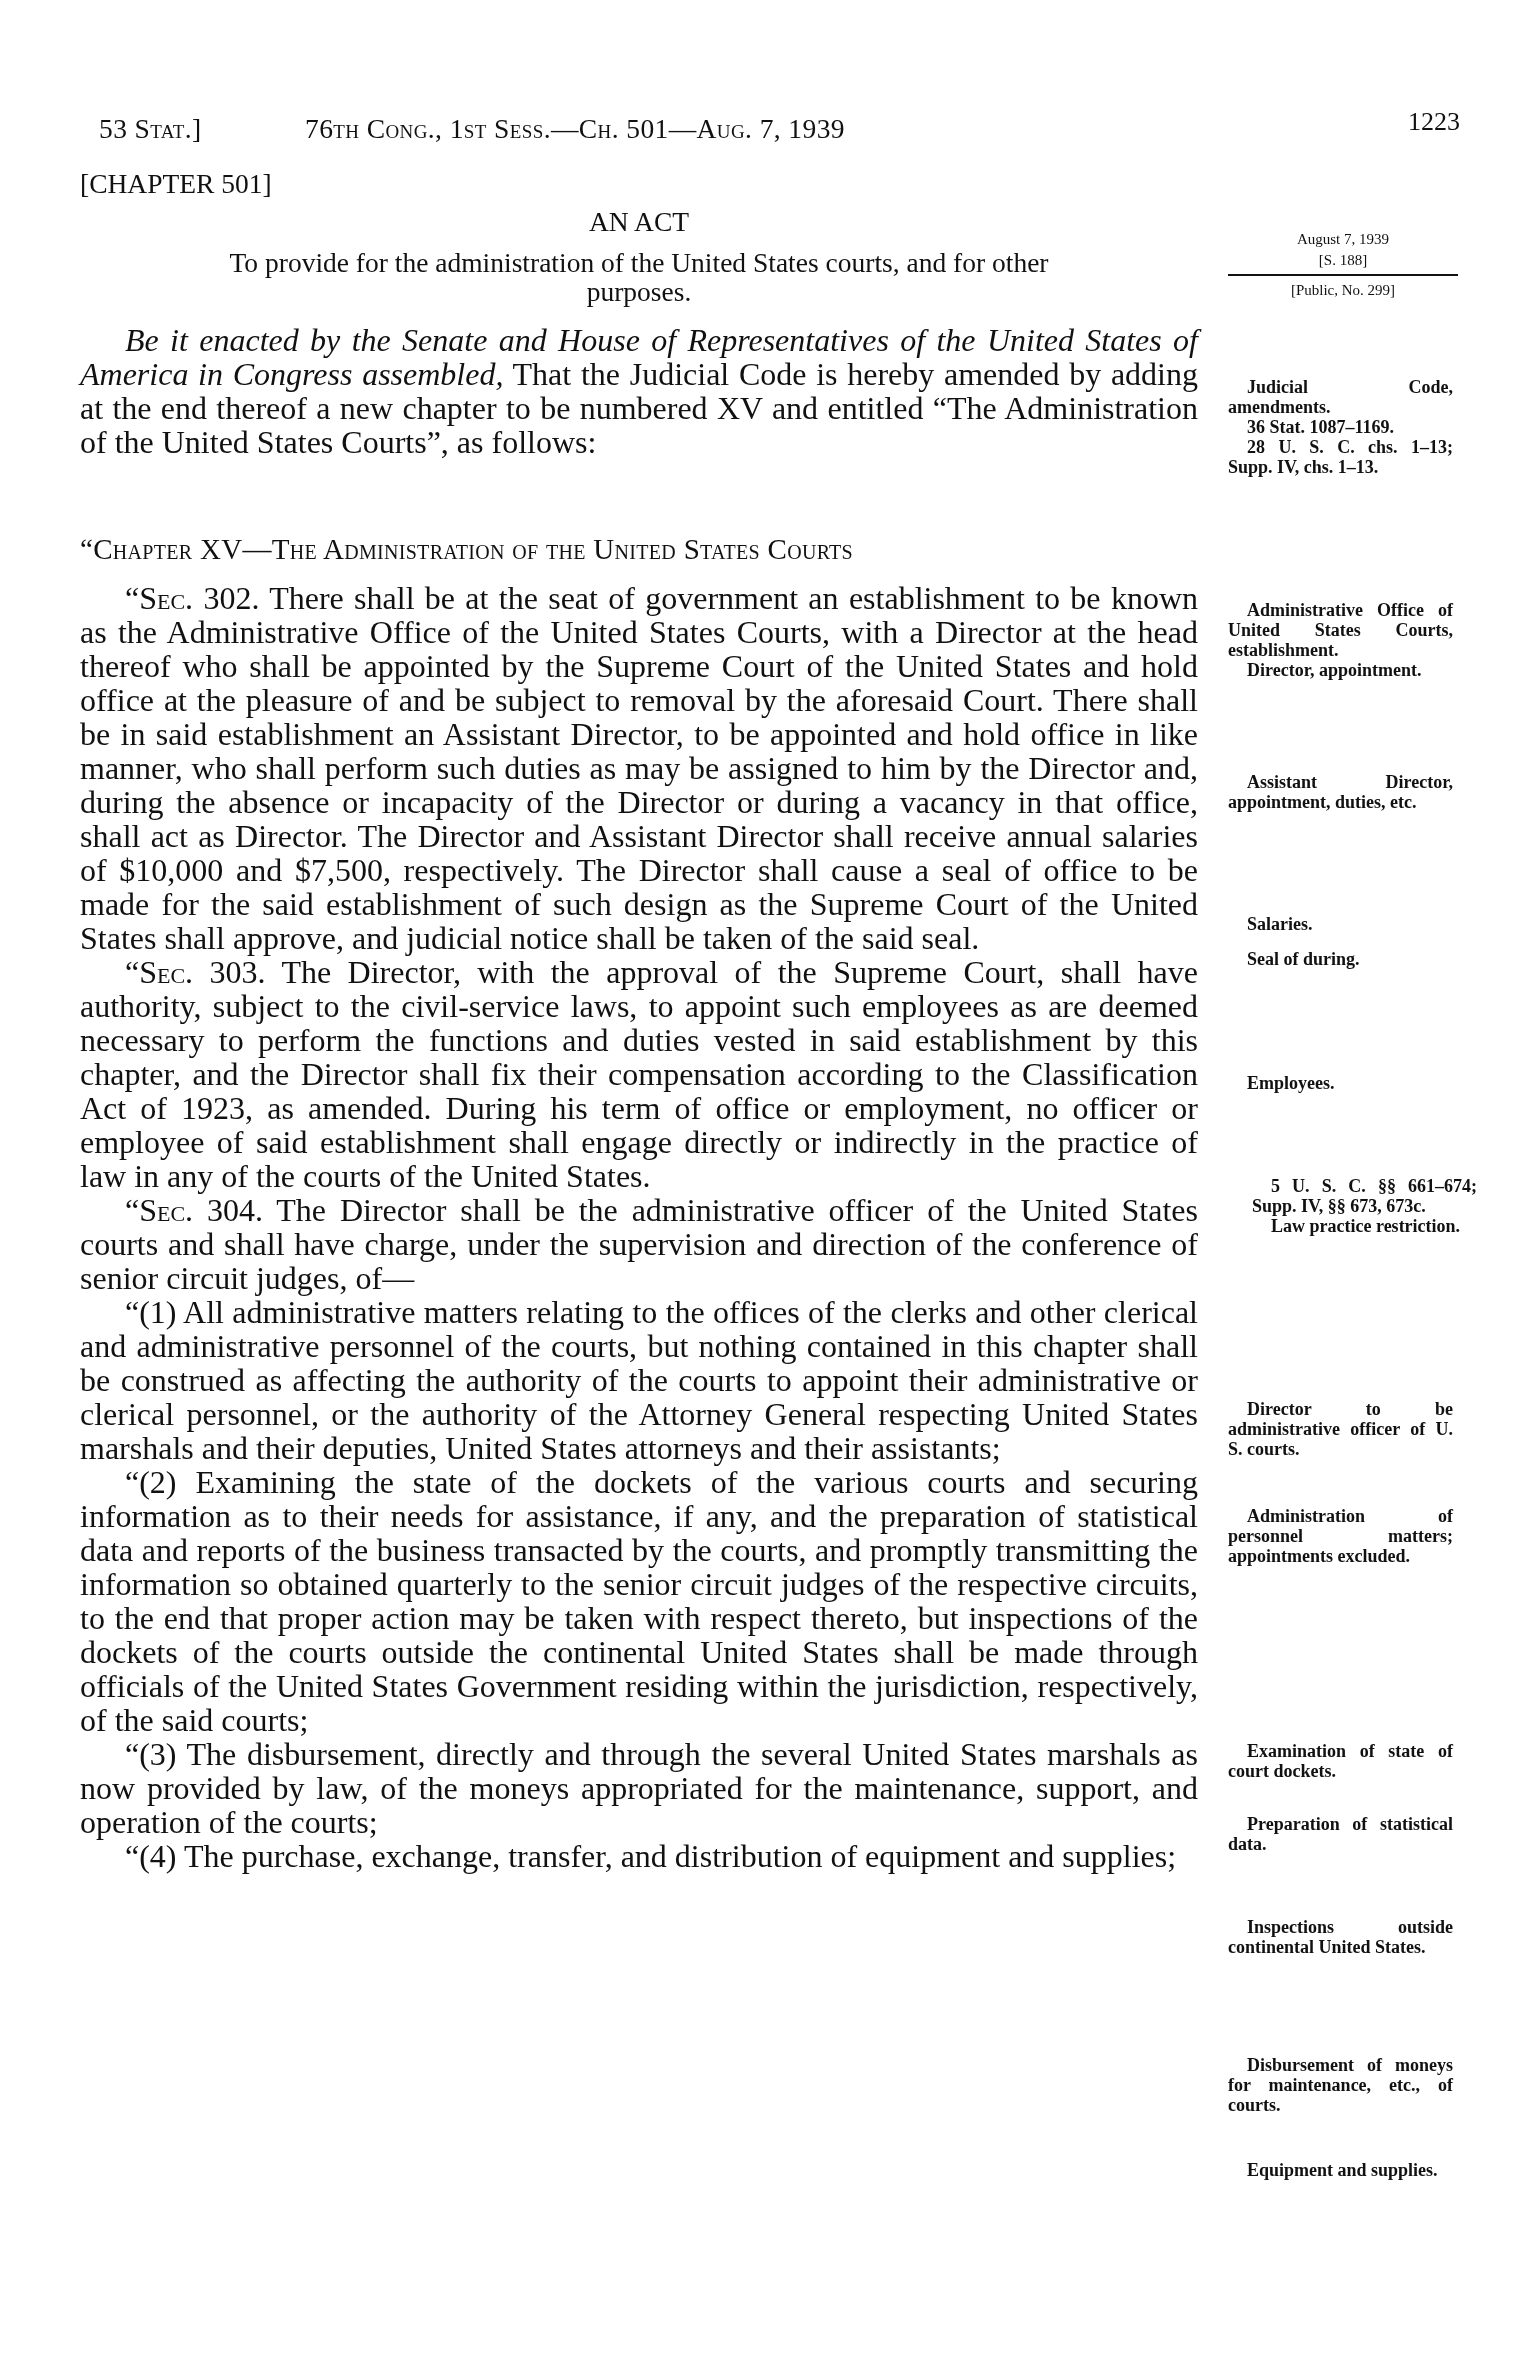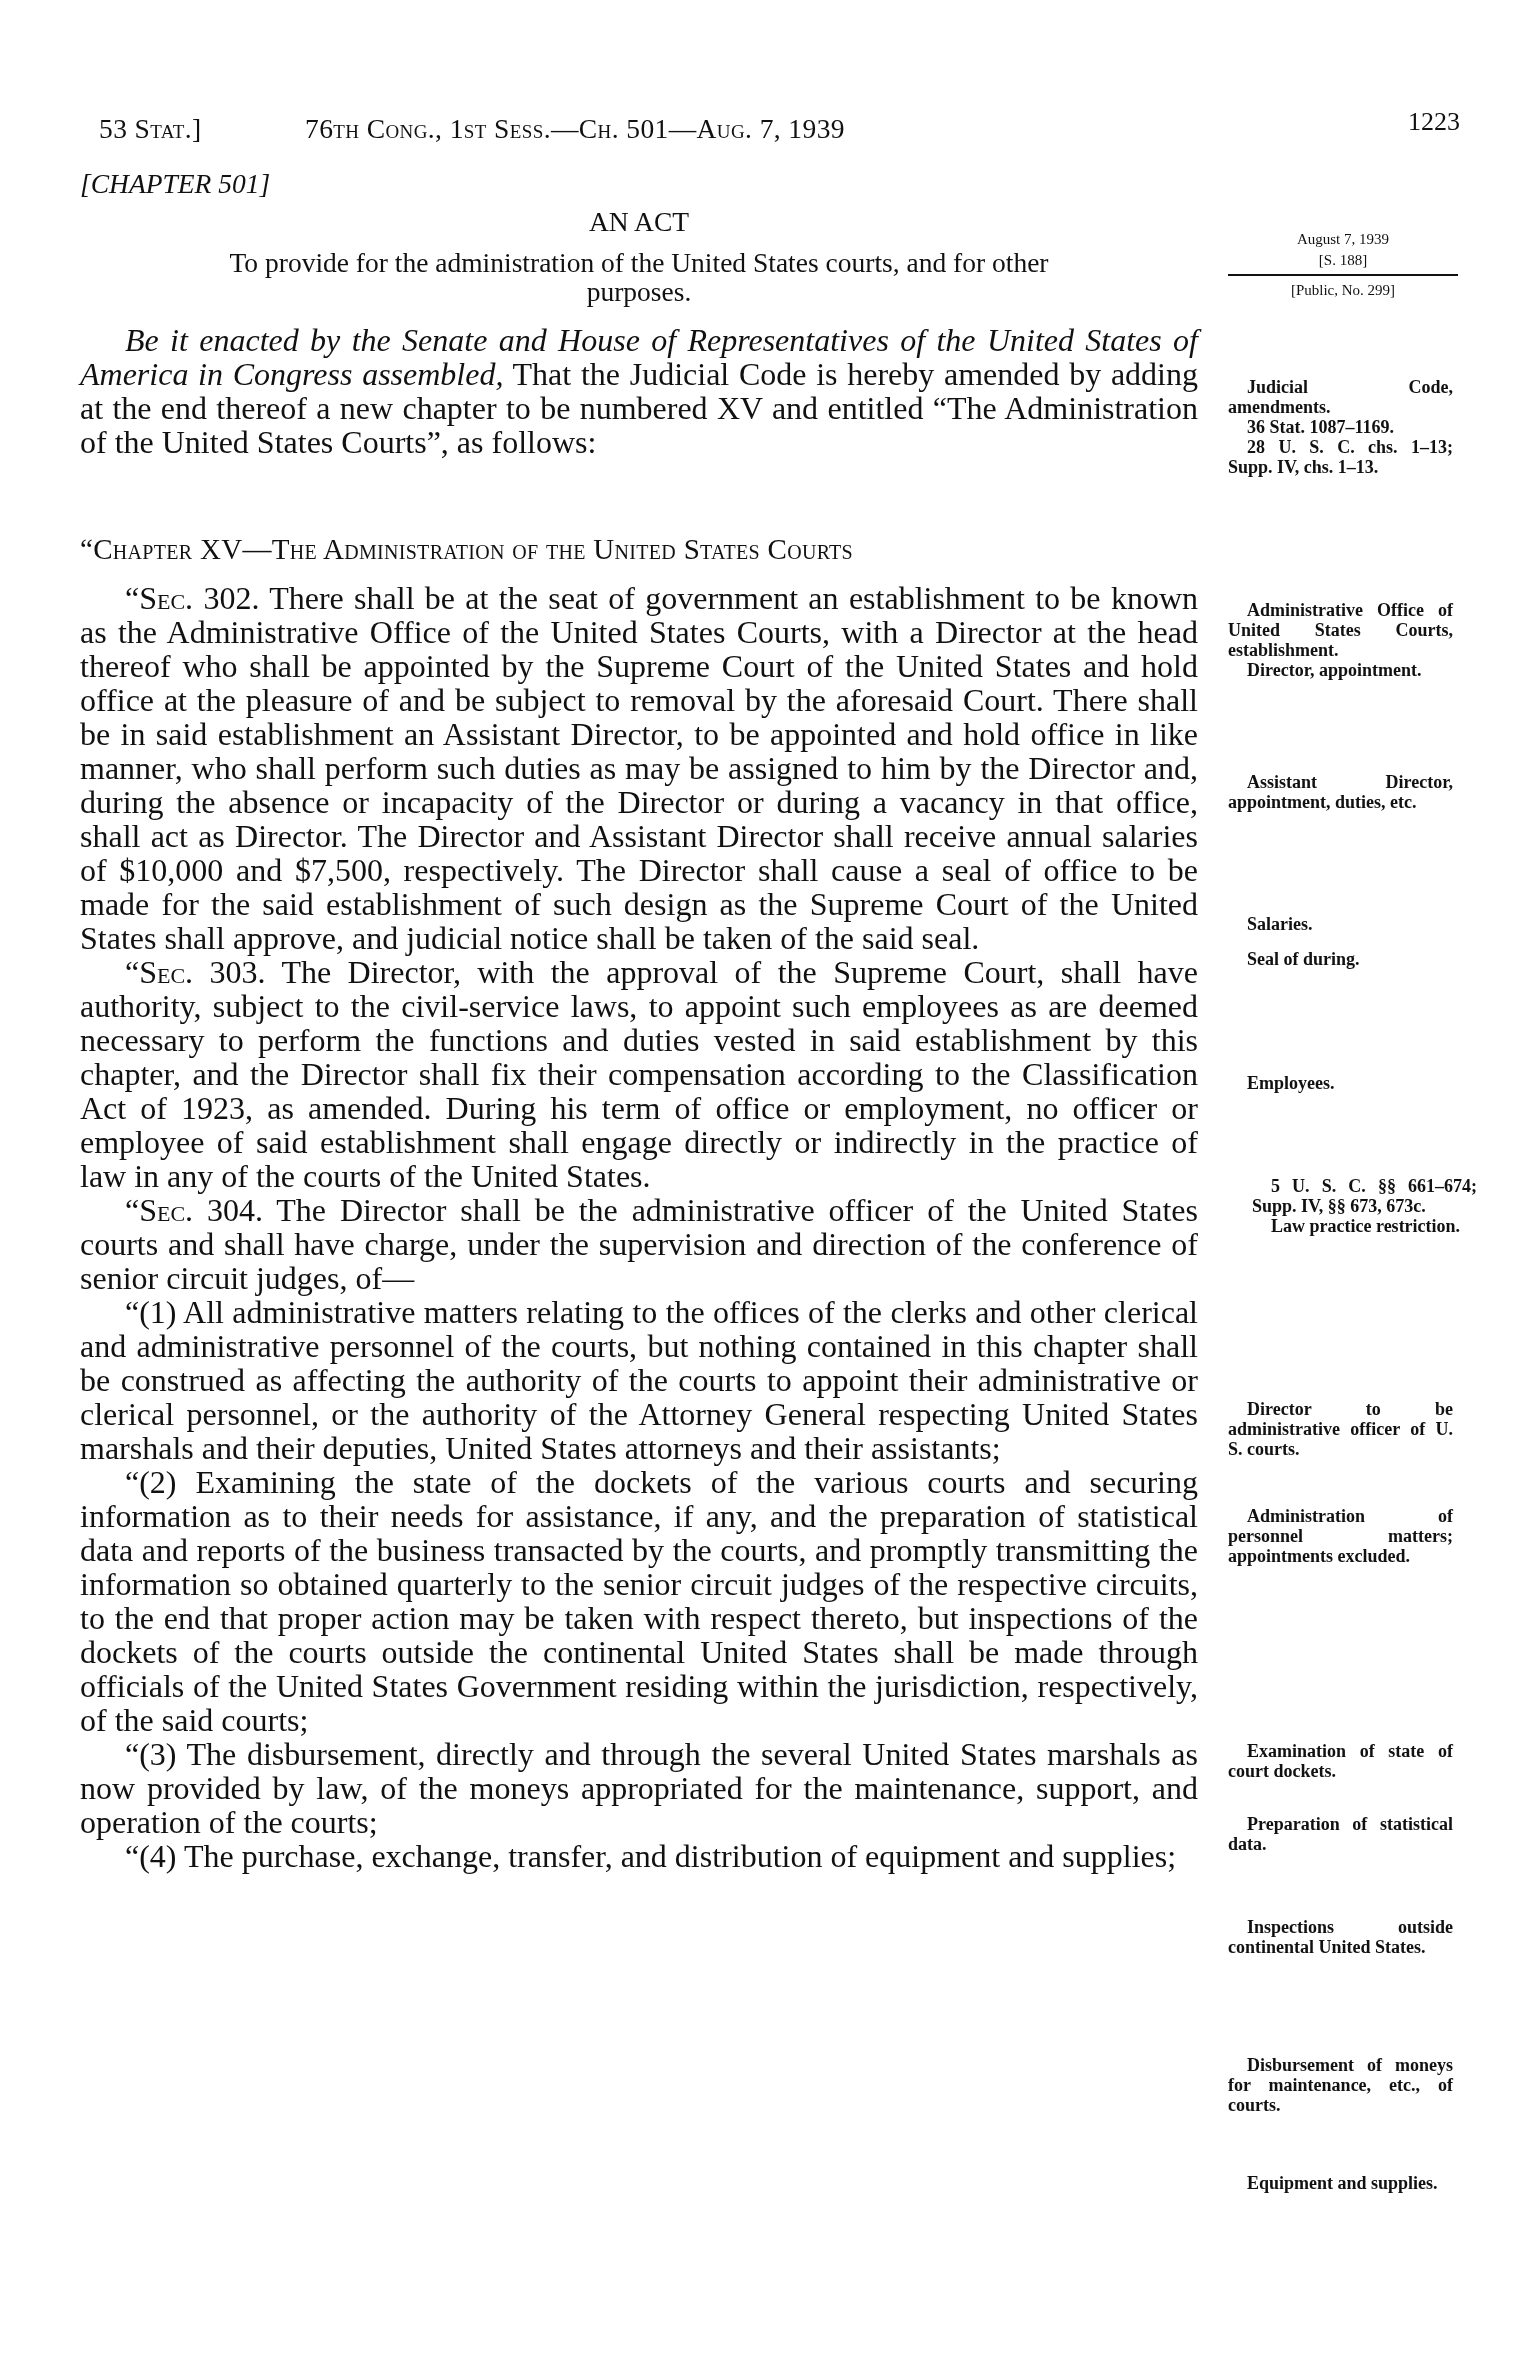--- a/index.html
+++ b/index.html
@@ -3,21 +3,21 @@
 <meta charset="utf-8">
 <style>
   html, body { margin: 0; padding: 0; background: #ffffff; }
   body { width: 1534px; height: 2377px; position: relative; overflow: hidden; color: #111111; font-family: "Liberation Serif", "DejaVu Serif", serif; }
   .abs { position: absolute; }
   .run-head { top: 110px; left: 80px; width: 1376px; height: 43px; font-size: 27.5px; margin-left: 19px; }
   .run-head .stat { position: absolute; left: 0; top: 3.4px; letter-spacing: 0.4px; }
   .run-head .cong { position: absolute; left: 206px; top: 3.4px; letter-spacing: 0.4px; }
   .run-head .pno { position: absolute; left: 1309px; top: -3.4px; font-size: 26px; }
   .sc { font-variant: small-caps; }
-  .chap { top: 168px; left: 80px; font-size: 27.5px; font-style: italic; }
+  .chap { top: 168px; left: 80px; font-size: 27.5px; }
   .anact { top: 206px; left: 80px; width: 1118px; text-align: center; font-size: 27.5px; }
   .title { top: 248px; left: 80px; width: 1118px; text-align: center; font-size: 27.5px; line-height: 29px; }
   .title .l1 { display: block; }
   .title .l2 { display: block; }
   .billbox { top: 229px; left: 1228px; width: 230px; text-align: center; font-size: 15px; line-height: 20.6px; }
   .billbox .rule { height: 2.6px; background: #111; margin: 3.4px 0 3.4px 0; }
   .body-col { left: 80px; width: 1118px; font-size: 32px; line-height: 34px; text-align: justify; }
   .body-col p { margin: 0; }
   .body-col .ind { text-indent: 45px; }
   .enact { top: 323px; }
@@ -105,17 +105,17 @@
     </div>
     <div class="abs margin-note mn" style="top: 1814px;">
       <p class="ind">Preparation of statistical data.</p>
     </div>
     <div class="abs margin-note mn" style="top: 1917px;">
       <p class="ind">Inspections outside continental United States.</p>
     </div>
     <div class="abs margin-note mn" style="top: 2055px;">
       <p class="ind">Disbursement of moneys for maintenance, etc., of courts.</p>
     </div>
-    <div class="abs margin-note mn" style="top: 2160px; margin-top: 13px;">
+    <div class="abs margin-note mn" style="top: 2160px;">
       <p class="ind">Equipment and supplies.</p>
     </div>
   </div>
 
 
 </body></html>

